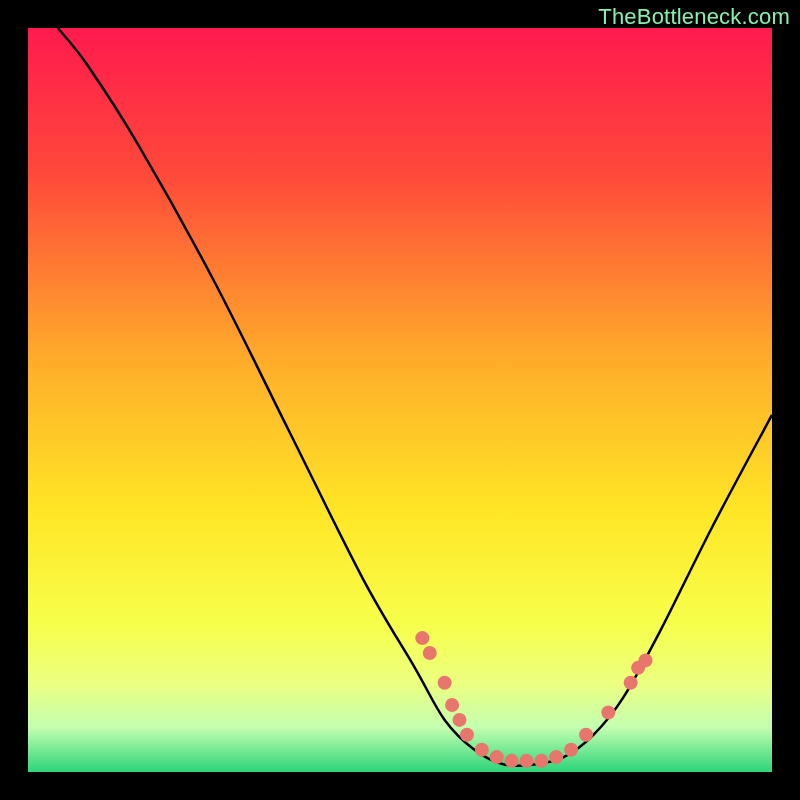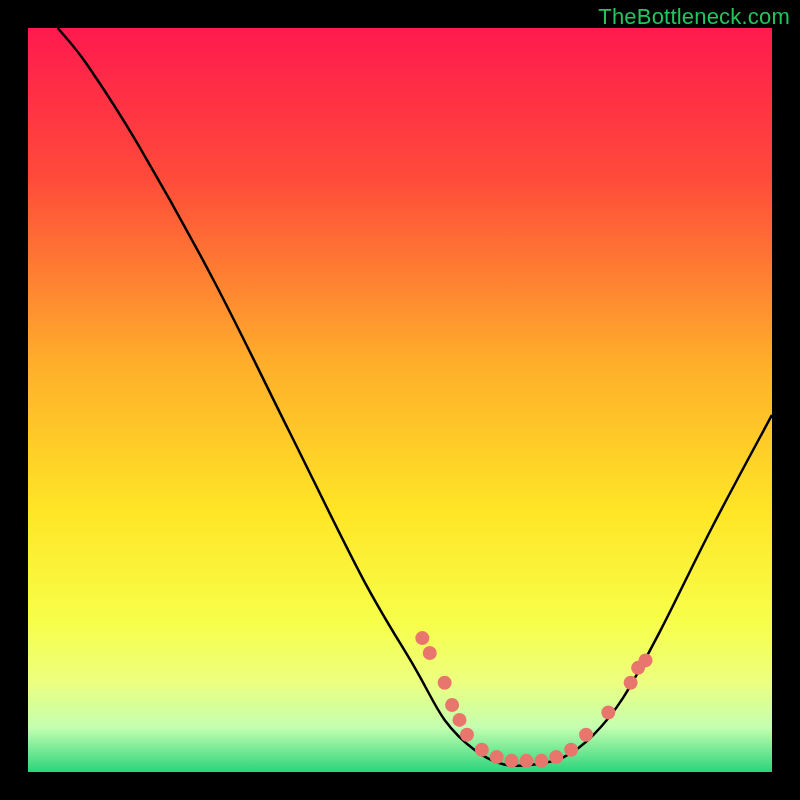--- a/index.html
+++ b/index.html
@@ -16,21 +16,21 @@
     left: 28px;
     top: 28px;
     width: 744px;
     height: 744px;
     background: #000;
   }
   .watermark {
     position: absolute;
     top: 4px;
     right: 10px;
-    color: #22c55e;
+    color: #86efac;
     font-size: 22px;
     font-weight: 500;
     font-family: "Segoe UI", Arial, sans-serif;
     letter-spacing: 0.2px;
   }
   svg {
     display: block;
   }
 </style>
 </head>

